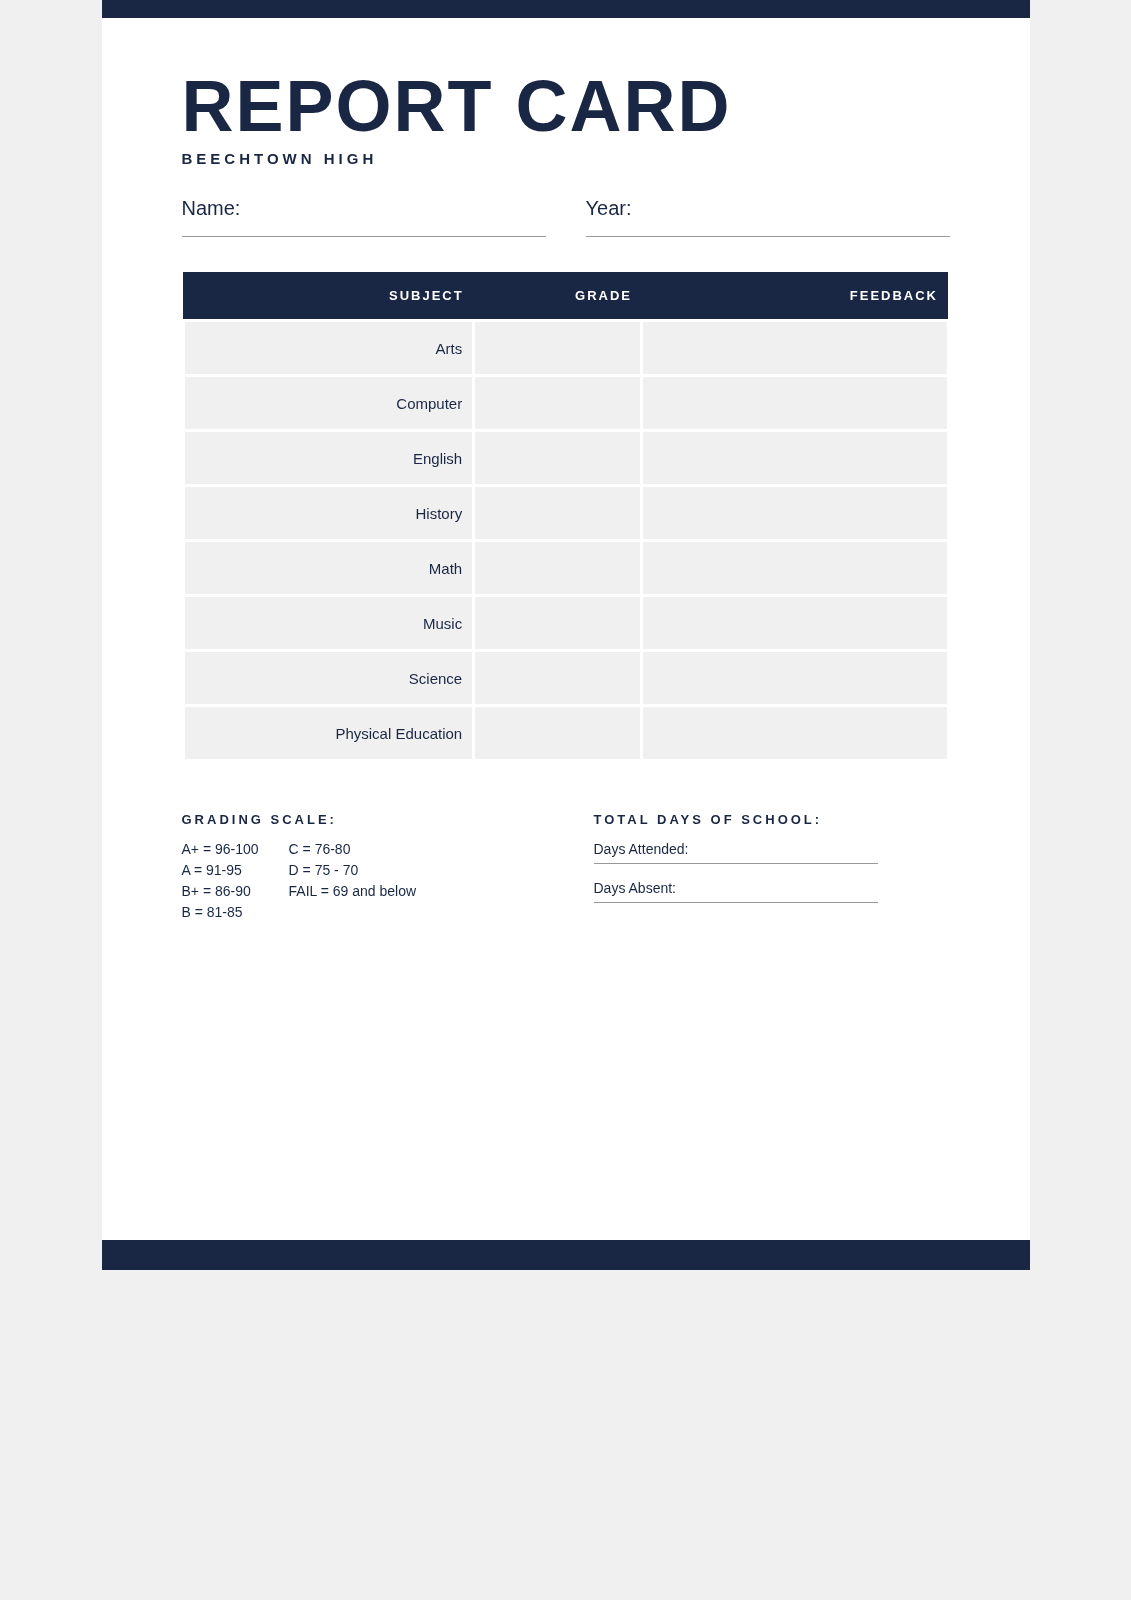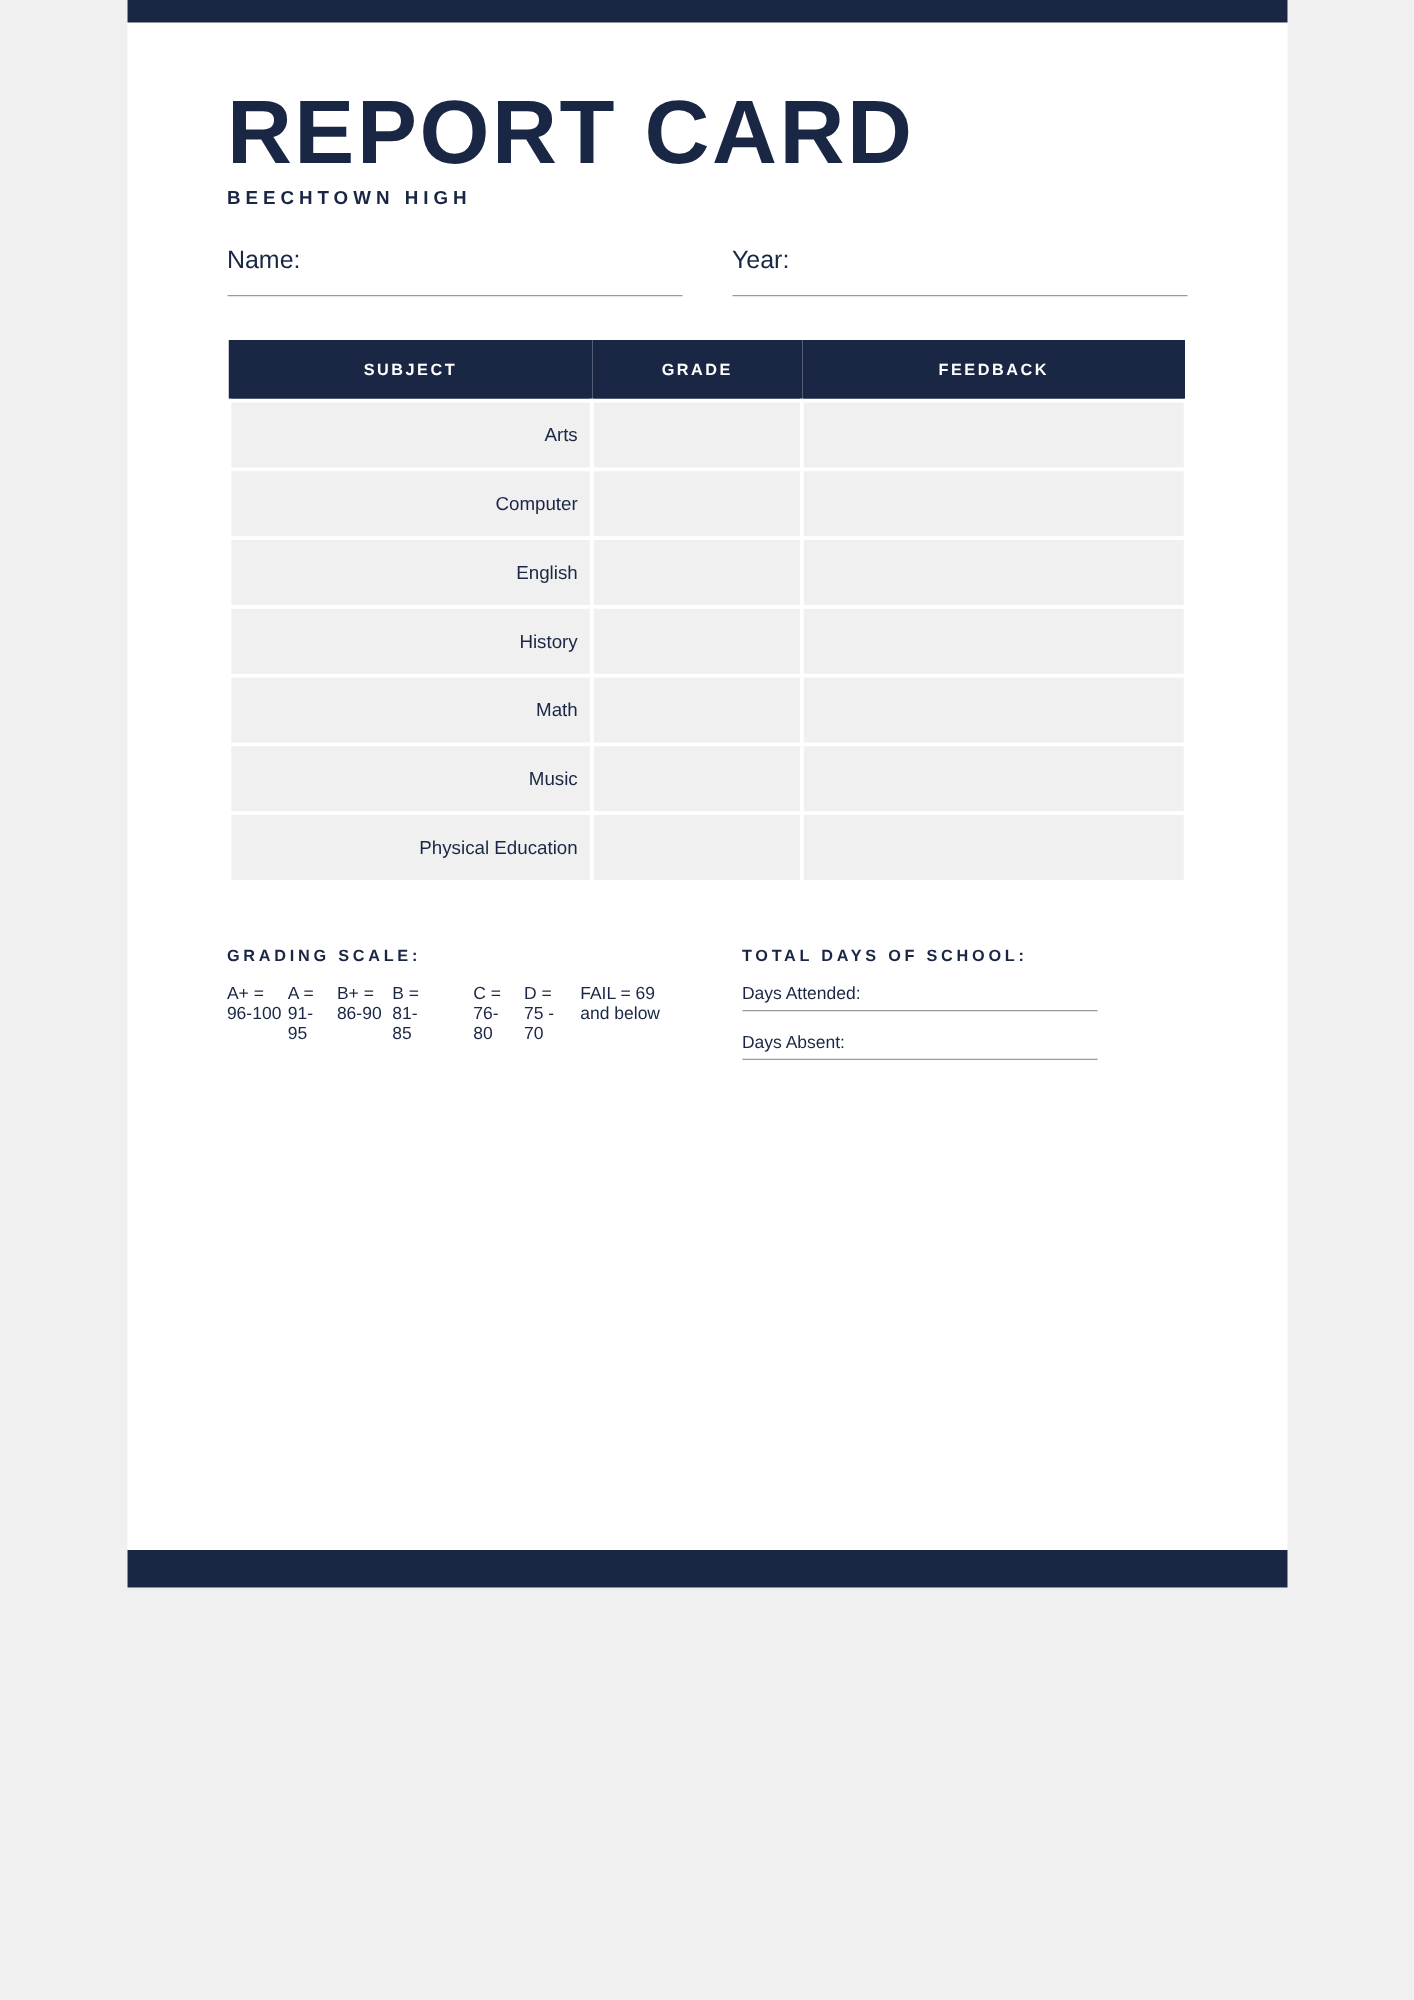--- a/index.html
+++ b/index.html
@@ -101,21 +101,21 @@
       margin-bottom: 40px;
     }
 
     .grades-table thead tr th {
       background: #1a2744;
       color: #ffffff;
       font-size: 13px;
       font-weight: 700;
       letter-spacing: 2px;
       padding: 16px 10px;
-      text-align: center;
+      text-align: right;
     }
 
     .grades-table tbody tr td {
       background: #f0f0f0;
       border: 3px solid #ffffff;
       padding: 16px 10px;
       text-align: right;
       font-size: 15px;
       color: #1a2744;
       font-weight: 400;
@@ -148,21 +148,21 @@
       margin-bottom: 14px;
     }
 
     .grading-scale-grid {
       display: flex;
       gap: 30px;
     }
 
     .scale-col {
       display: flex;
-      flex-direction: row;
+      flex-direction: column;
       gap: 5px;
     }
 
     .scale-col p {
       font-size: 14px;
       color: #1a2744;
     }
 
     .total-days {
       flex: 1;
@@ -241,20 +241,25 @@
           <td></td>
           <td></td>
         </tr>
         <tr>
           <td>Math</td>
           <td></td>
           <td></td>
         </tr>
         <tr>
           <td>Music</td>
+          <td></td>
+          <td></td>
+        </tr>
+        <tr>
+          <td>Science</td>
           <td></td>
           <td></td>
         </tr>
         <tr>
           <td>Physical Education</td>
           <td></td>
           <td></td>
         </tr>
       </tbody>
   </table>

